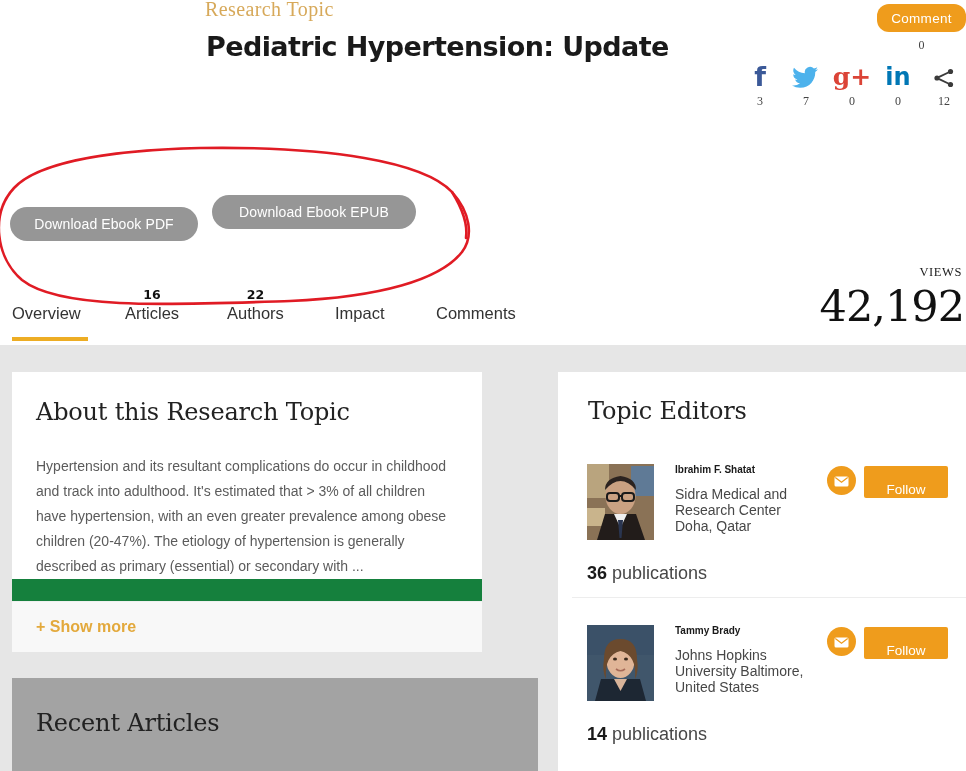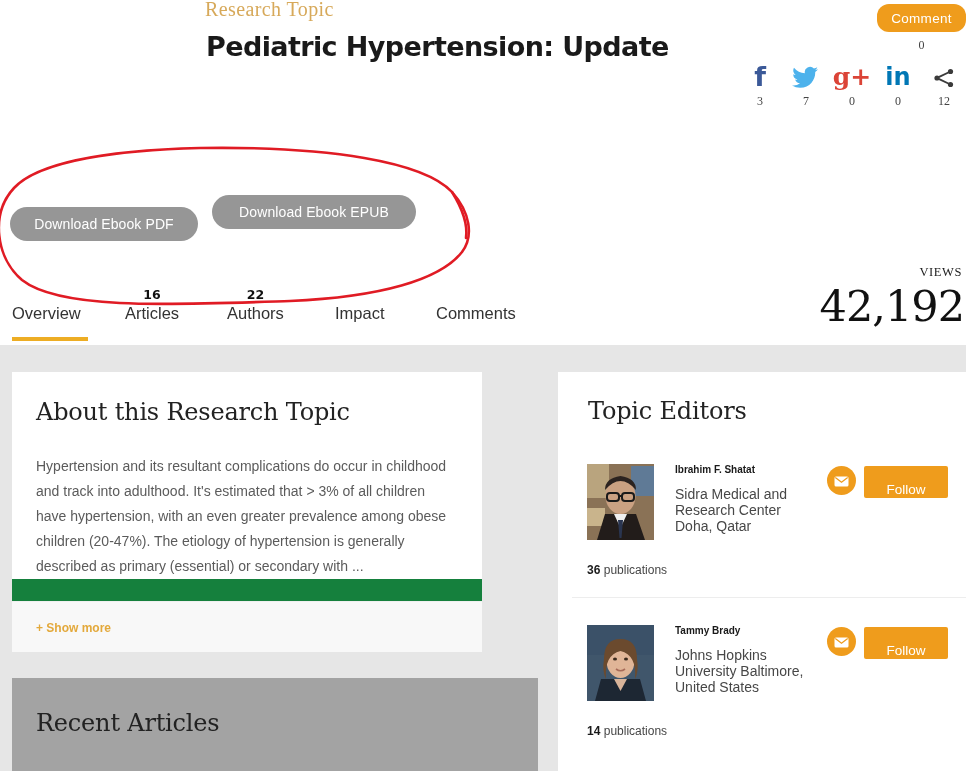--- a/index.html
+++ b/index.html
@@ -100,21 +100,21 @@
     font-weight:normal;margin:0 0 28px 0;letter-spacing:-.2px;
   }
   .about-text{
     font-size:14px;line-height:25px;color:#5b5b5b;margin:0 0 22px 0;
     font-family:"Liberation Sans",sans-serif;max-width:470px;
   }
   .showmore-wrap{
     background:#f8f8f8;border-top:1px solid #f0f0f0;padding:16px 24px;
   }
   .showmore{
-    font-size:12px;font-weight:bold;color:#e3a93c;cursor:pointer;
+    font-size:16px;font-weight:bold;color:#e3a93c;cursor:pointer;
     font-family:"Liberation Sans",sans-serif;
   }
   .recent-card{
     position:absolute;left:12px;top:678px;width:526px;height:93px;background:#a3a3a3;
   }
   .recent-h{
     font-family:"DejaVu Serif",serif;font-size:24px;color:#222;font-weight:normal;
     margin:0;position:absolute;left:24px;top:31px;letter-spacing:-.2px;
   }
 
@@ -136,21 +136,21 @@
   }
   .ed-name{
     position:absolute;left:117px;top:0;font-size:10px;font-weight:bold;color:#1a1a1a;
     font-family:"Liberation Sans",sans-serif;white-space:nowrap;
   }
   .ed-affil{
     position:absolute;left:117px;top:22px;width:130px;font-size:14px;line-height:16px;
     color:#474747;font-family:"Liberation Sans",sans-serif;
   }
   .ed-pubs{
-    position:absolute;left:29px;font-size:12px;color:#474747;
+    position:absolute;left:29px;font-size:18px;color:#474747;
     font-family:"Liberation Sans",sans-serif;
   }
   .ed-pubs b{color:#1a1a1a;}
   .p1{top:99px;}
   .p2{top:99px;}
   .mail-btn{
     position:absolute;left:269px;top:2px;width:29px;height:29px;border-radius:50%;
     background:#ef9c1c;border:0;cursor:pointer;padding:0;
   }
   .follow-btn{

